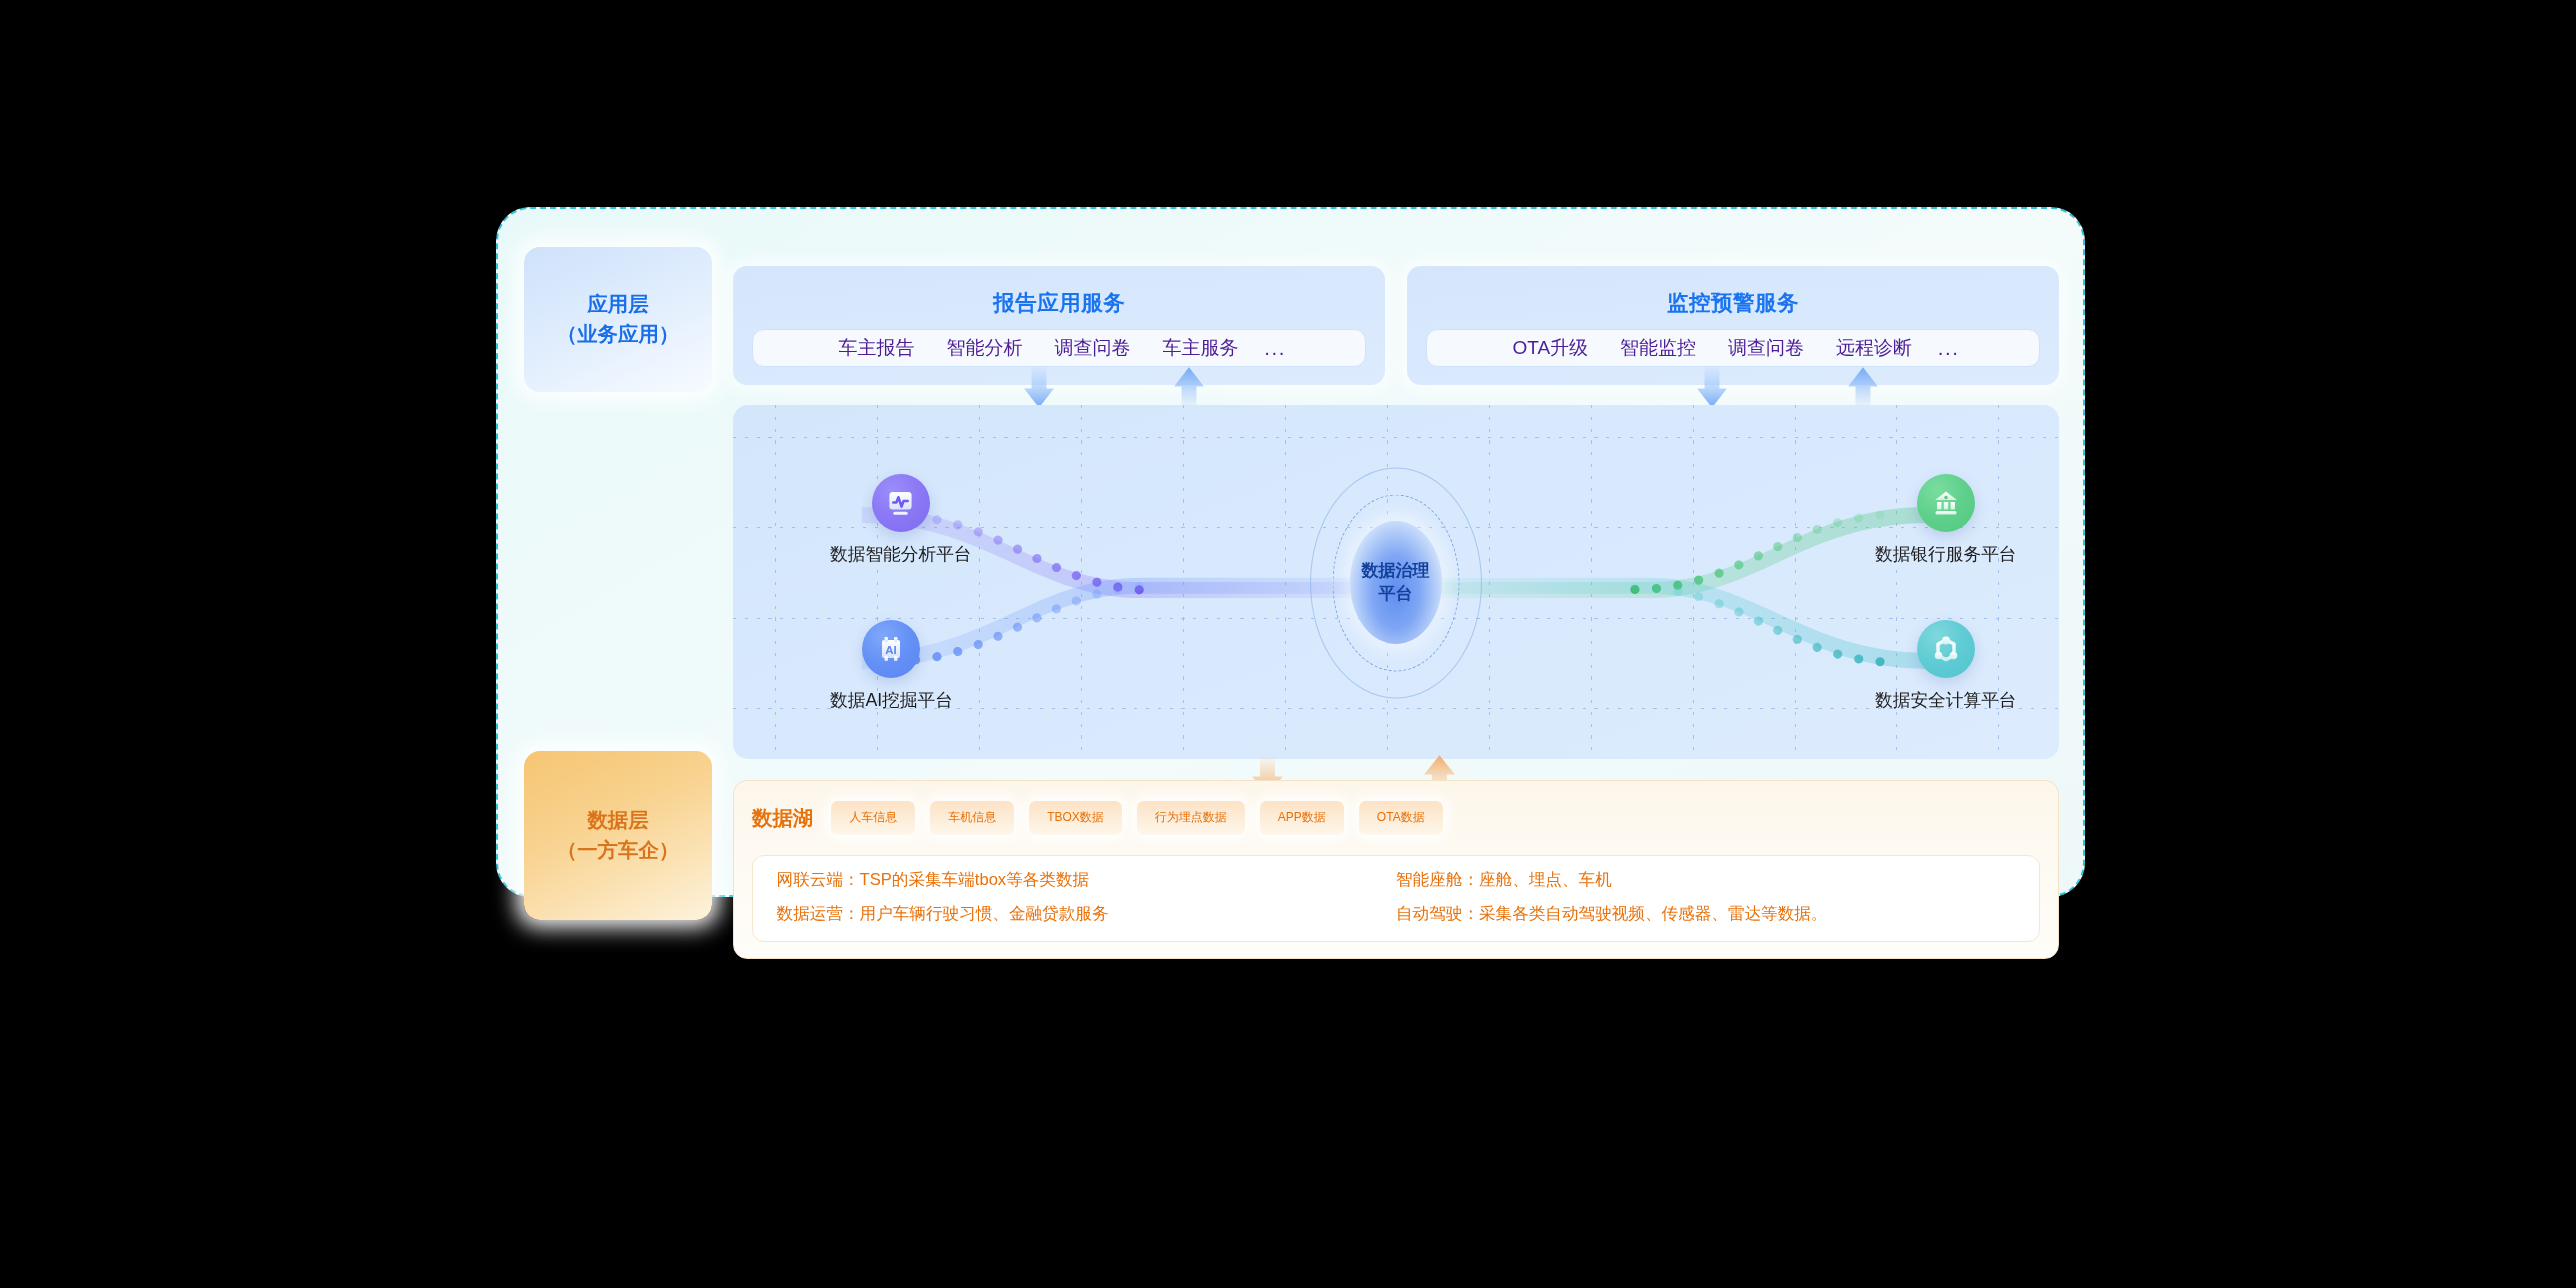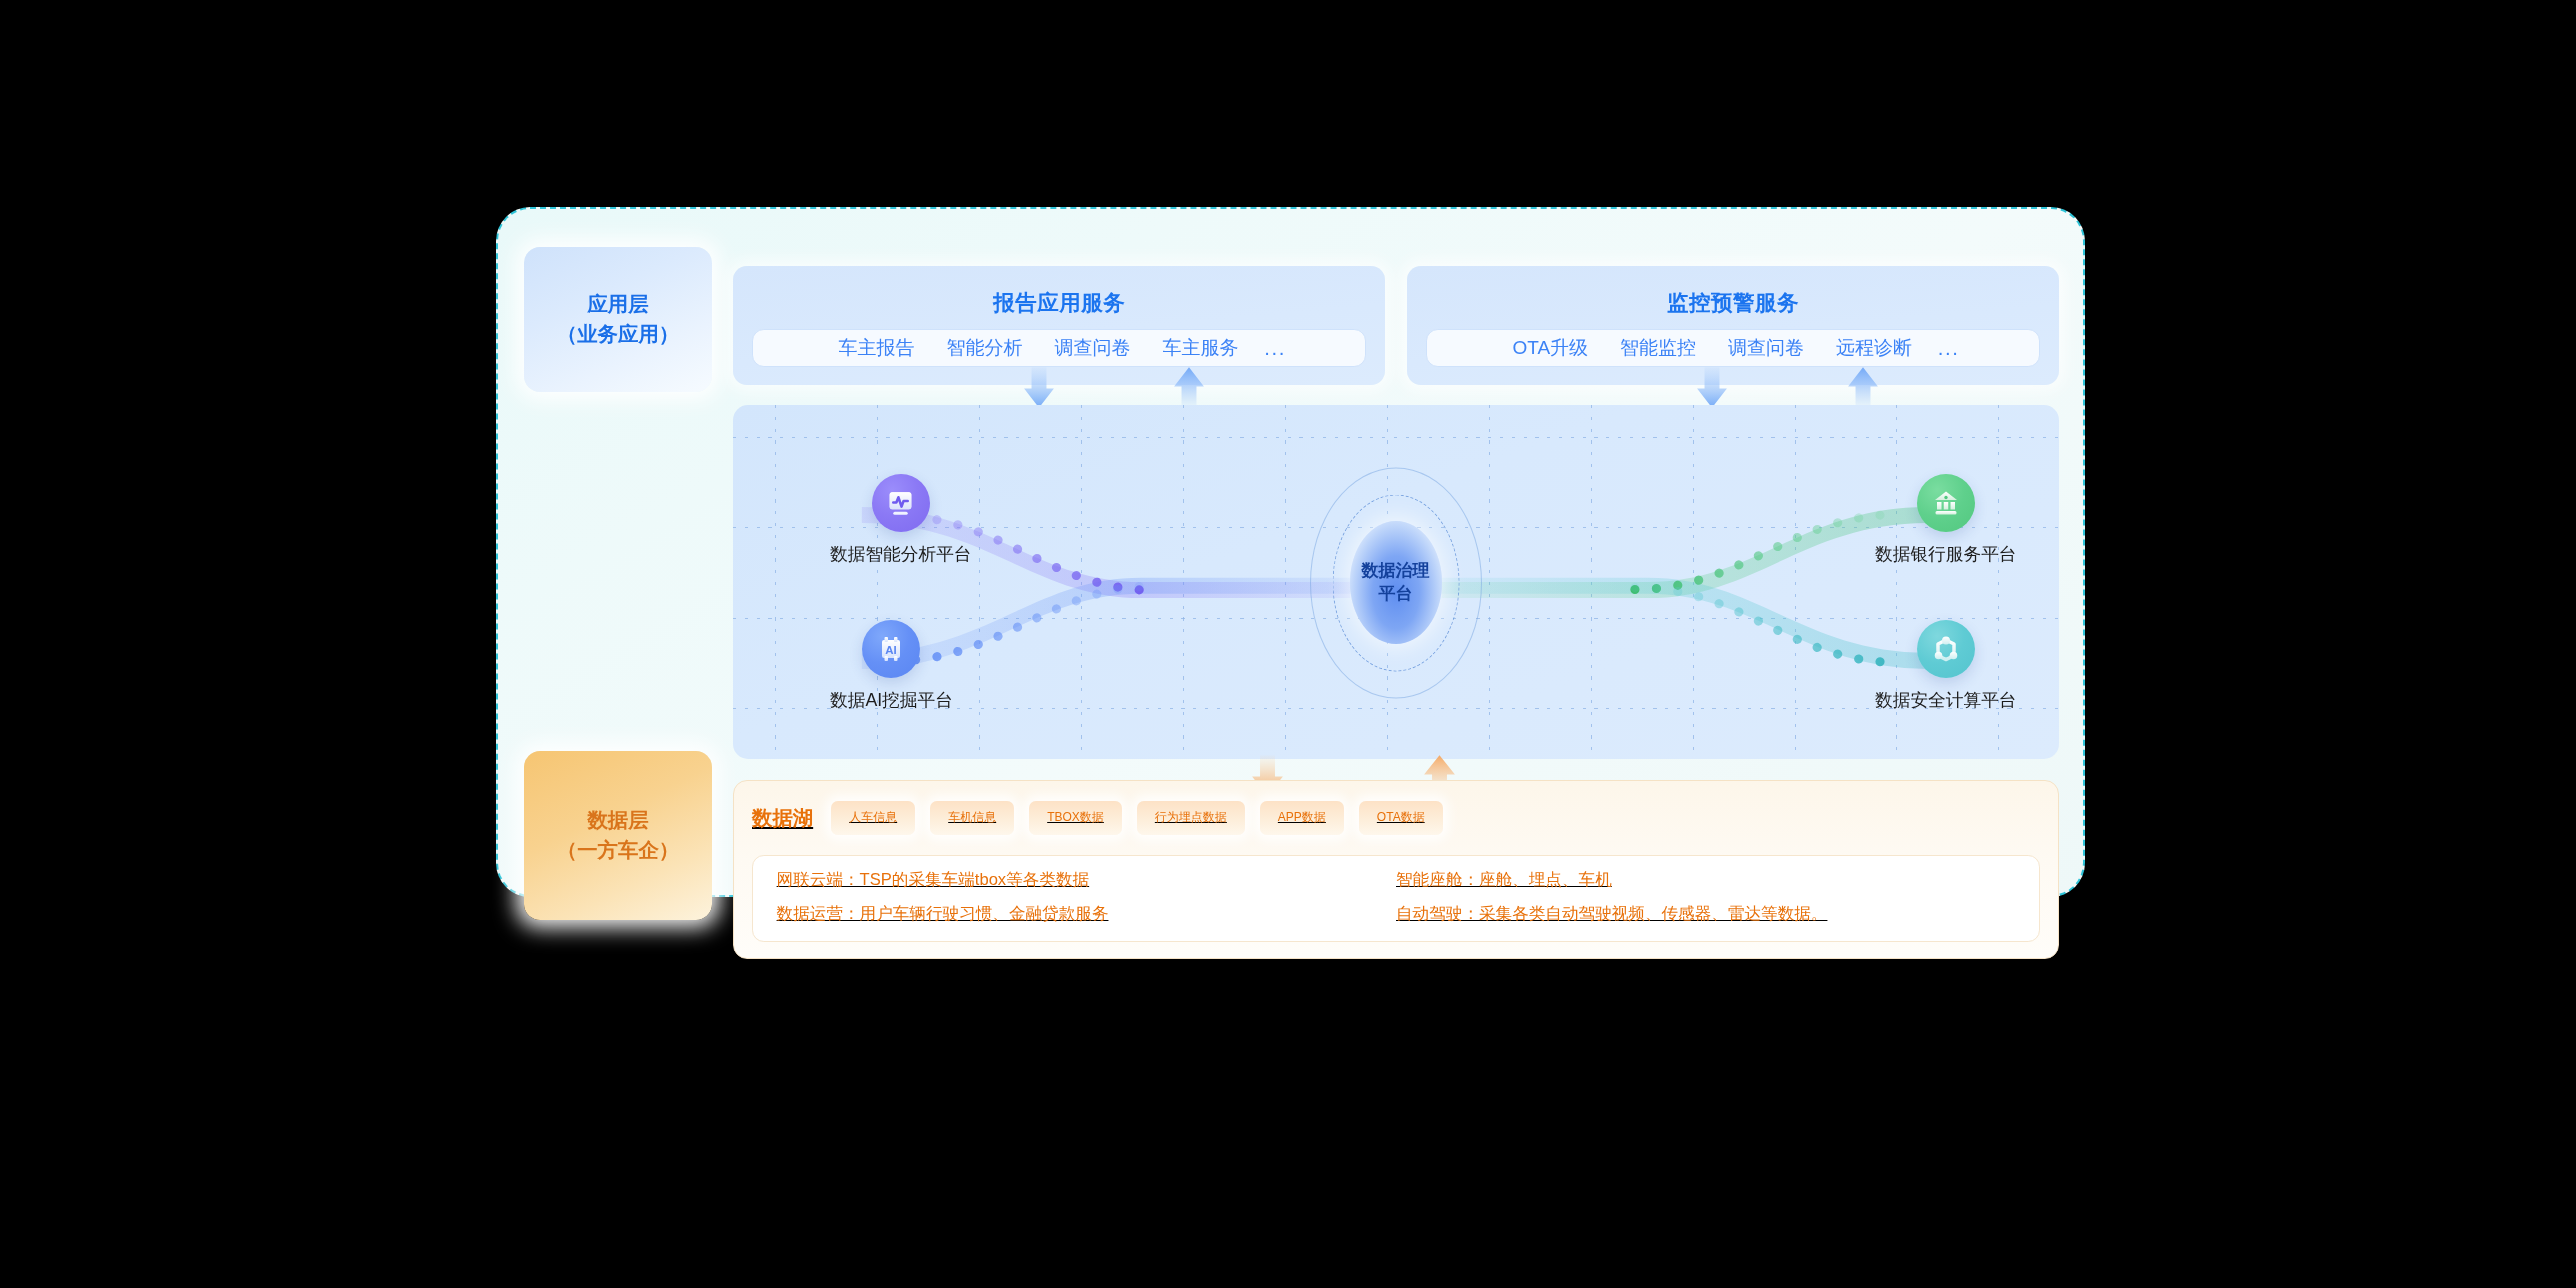--- a/index.html
+++ b/index.html
@@ -53,21 +53,21 @@
   .app-card-title {
     font-size:21.5px; font-weight:700; color:#1b74ef; letter-spacing:0.5px;
     margin-top:6.4px; margin-bottom:11.8px;
   }
   .app-pill-row {
     width:100%; background:#f6faff; border:1.1px solid #cfe2fb; border-radius:11.8px;
     height:67px;
     display:flex; align-items:center; justify-content:center; gap:0;
   }
   .app-pill {
-    font-size:19px; color:#3b82f6; font-weight:400;
+    font-size:19px; color:#4c1d95; font-weight:400;
     padding:0 16px; white-space:nowrap;
   }
   .app-pill.dots { font-size:20.4px; letter-spacing:1.6px; padding:0 9.7px; }
 
   
   #tool-band {
     position:relative; margin-top:20.4px; height:354px; border-radius:15px;
     background:linear-gradient(160deg,#d3e6fc 0%,#d8e9fd 40%,#dcebfd 100%);
     overflow:hidden;
   }
@@ -114,21 +114,20 @@
 
   
   .arrow { position:absolute; }
 
   
   #data-band {
     position:relative; margin-top:20.4px; border-radius:14px;
     background:linear-gradient(180deg,#fdf6ea 0%,#fefaf3 45%,#fffdf9 100%);
     border:1.1px solid #f5e2c5;
     padding:14px 18px 16px;
-    text-decoration:underline;
   }
   #lake-row { display:flex; align-items:center; gap:0; height:46px; }
   #lake-title {
     font-size:20.4px; font-weight:700; color:#e8710a; margin-right:18px; white-space:nowrap;
   }
   .lake-tag {
     font-size:12px; color:#e8710a; font-weight:400;
     padding:8.6px 18px; border-radius:7px; margin-right:15px; white-space:nowrap;
     background:linear-gradient(180deg,#fde2c6 0%,#fdeeda 55%,#fef7ec 100%);
     box-shadow:0 0 11.8px 5.4px rgba(255,255,255,.92);

